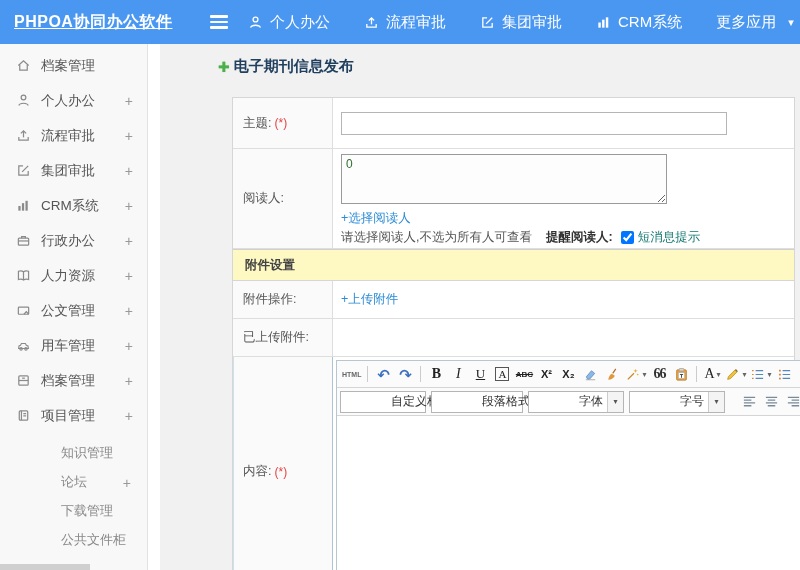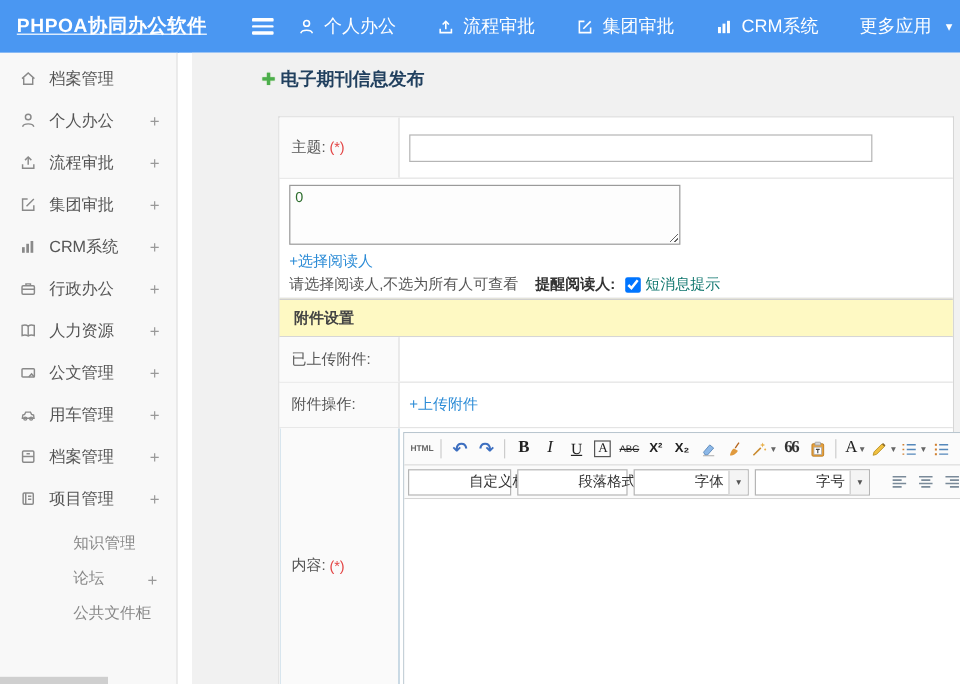--- a/index.html
+++ b/index.html
@@ -65,21 +65,21 @@
   .toolbar { background:#fbfbfb; border-bottom:1px solid #d5d5d5; padding:2px 3px; display:flex; align-items:center; flex-wrap:nowrap; height:27px; overflow:hidden; }
   .toolbar.tb2 { height:28px; }
   .tb-btn { min-width:22px; height:22px; display:flex; align-items:center; justify-content:center; border:1px solid transparent; border-radius:2px; cursor:pointer; padding:0 1px; }
   .tb-sep { width:1px; height:16px; background:#ccc; margin:0 4px; }
   .g-html { font-size:7px; font-weight:bold; color:#666; letter-spacing:0; }
   .g-undo, .g-redo { color:#3d6fc0; font-size:15px; font-weight:bold; line-height:1; }
   .g-b { font-family:"Liberation Serif",serif; font-weight:bold; font-size:14px; color:#222; }
   .g-i { font-family:"Liberation Serif",serif; font-style:italic; font-size:14px; color:#222; }
   .g-u { font-family:"Liberation Serif",serif; font-size:13px; text-decoration:underline; color:#222; }
   .g-abox { font-family:"Liberation Serif",serif; font-size:11px; color:#222; border:1px solid #555; padding:0 2px; line-height:12px; }
-  .g-strike { font-size:8px; font-weight:normal; color:#222; text-decoration:line-through; }
+  .g-strike { font-size:8px; font-weight:bold; color:#222; text-decoration:line-through; }
   .g-sup, .g-sub { font-size:11px; font-weight:bold; color:#222; }
   .g-quote { font-family:"Liberation Serif",serif; font-weight:bold; font-size:14px; color:#333; line-height:0.6; letter-spacing:-1px; }
   .g-fore { font-family:"Liberation Serif",serif; font-size:14px; color:#222; }
   .mini-caret { font-size:8px; color:#666; margin-left:2px; }
   .ke-select { display:flex; align-items:center; border:1px solid #b5b5b5; background:#fff; height:22px; font-size:12px; color:#333; margin-right:5px; cursor:pointer; }
   .ke-select .ke-text { padding:0 4px; flex:1; white-space:nowrap;margin-left:46px; }
   .ke-select .ke-caret { width:16px; align-self:stretch; border-left:1px solid #ccc; background:#f4f4f4; display:flex; align-items:center; justify-content:center; color:#555; font-size:8px; }
   .edit-area { height:300px; background:#fff; }
   .tb-btn svg { display:block; }
 </style>
@@ -262,20 +262,24 @@
     </div>
     <div class="sb-sub">
       <span class="sb-label">知识管理</span>
       <span class="sb-expand"></span>
     </div>
     <div class="sb-sub">
       <span class="sb-label">论坛</span>
       <span class="sb-expand">+</span>
     </div>
     <div class="sb-sub">
+      <span class="sb-label">下载管理</span>
+      <span class="sb-expand"></span>
+    </div>
+    <div class="sb-sub">
       <span class="sb-label">公共文件柜</span>
       <span class="sb-expand"></span>
     </div>
     <div class="sb-scroll"></div>
   </div>
 
   <div class="content">
     <div class="content-inner">
       <div class="page-title">
         <span class="plus">✚</span>
@@ -288,50 +292,53 @@
           <div class="fcell-label">
             <span>主题:</span>
             <span class="req">(*)</span>
           </div>
           <div class="fcell-value">
             <input class="subject-input" type="text" value="" style="">
           </div>
         </div>
 
         <div class="frow row-readers">
+          <div class="fcell-label">
+            <span>阅读人:</span>
+          </div>
           <div class="fcell-value">
             <textarea class="readers-area" style="">0</textarea>
             <a class="select-readers">+选择阅读人</a>
             <div class="readers-tip">
               <span>请选择阅读人,不选为所有人可查看</span>
               <span class="remind">提醒阅读人:</span>
               <input type="checkbox" checked="checked" style="">
               <span class="sms-label">短消息提示</span>
             </div>
           </div>
         </div>
 
         <div class="section-row">
           <span>附件设置</span>
         </div>
 
+        <div class="frow row-ops">
+          <div class="fcell-label">
+            <span>附件操作:</span>
+          </div>
+          <div class="fcell-value">
+            <a class="upload-link">+上传附件</a>
+          </div>
+        </div>
+
         <div class="frow row-uploaded">
           <div class="fcell-label">
             <span>已上传附件:</span>
           </div>
           <div class="fcell-value"></div>
-        </div>
-
-        <div class="frow row-ops">
-          <div class="fcell-label">
-            <span>附件操作:</span>
-          </div>
-          <div class="fcell-value">
-            <a class="upload-link">+上传附件</a>
-          </div>
         </div>
 
         <div class="frow row-content">
           <div class="fcell-label">
             <span>内容:</span>
             <span class="req">(*)</span>
           </div>
           <div class="fcell-value">
             <div class="editor">
 

